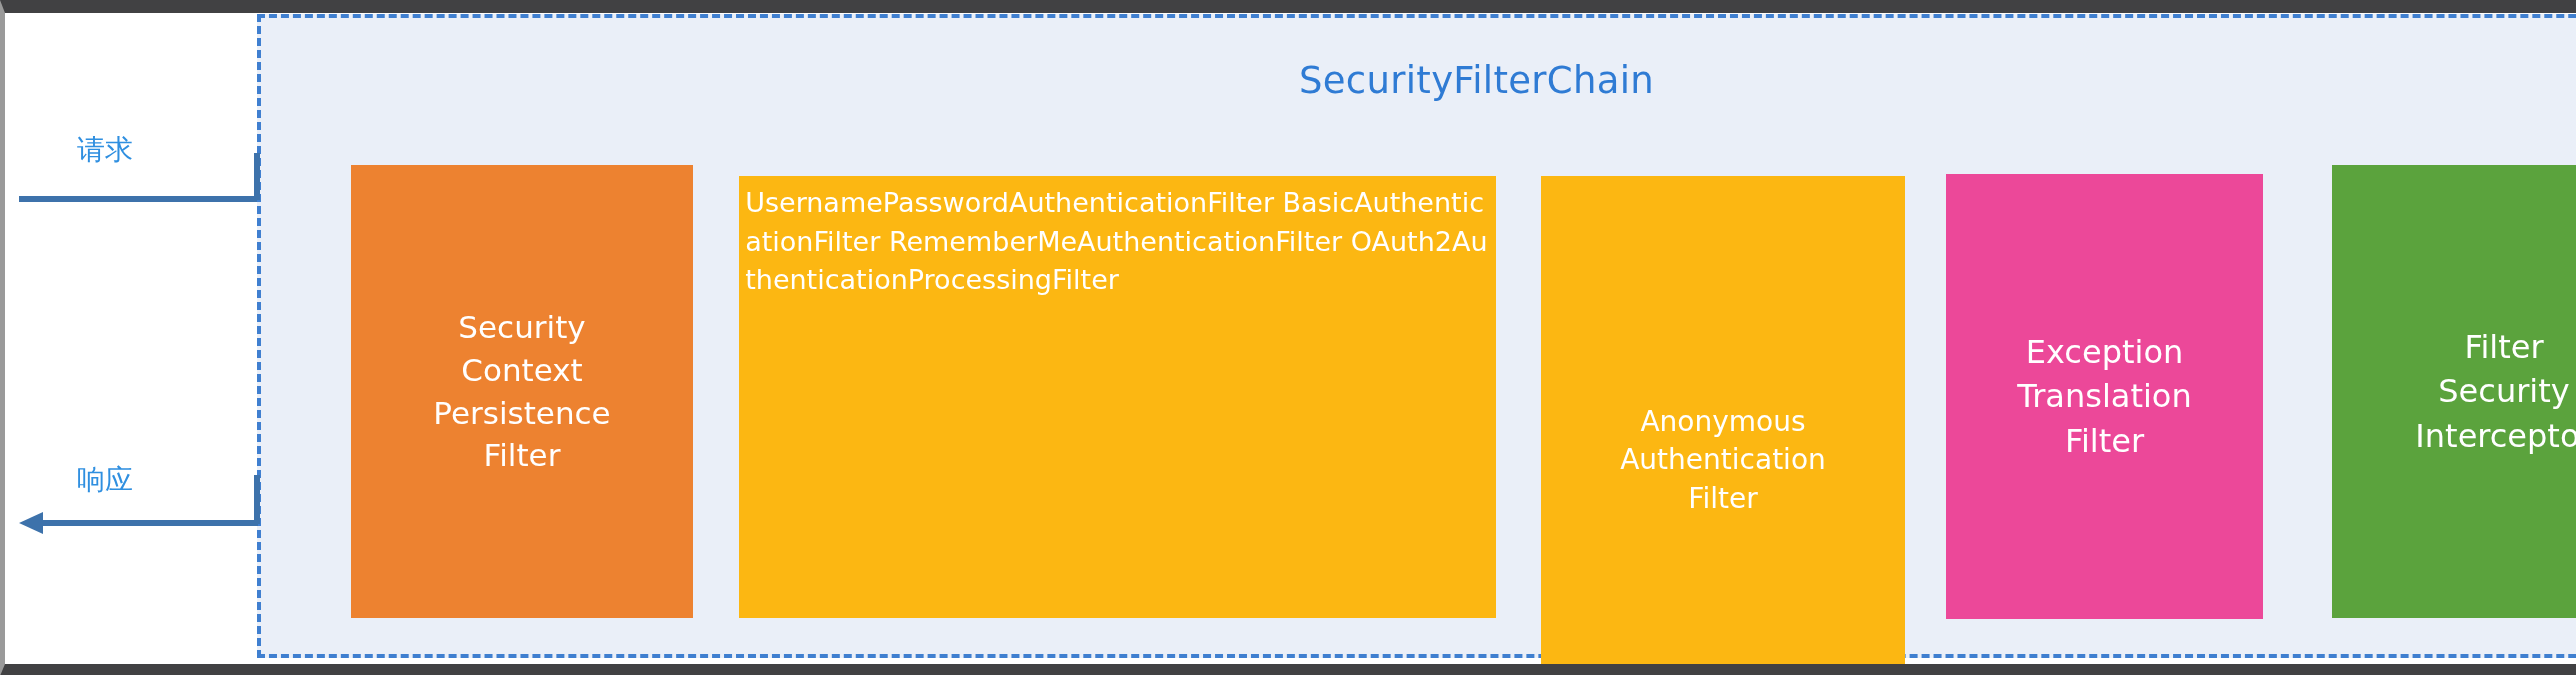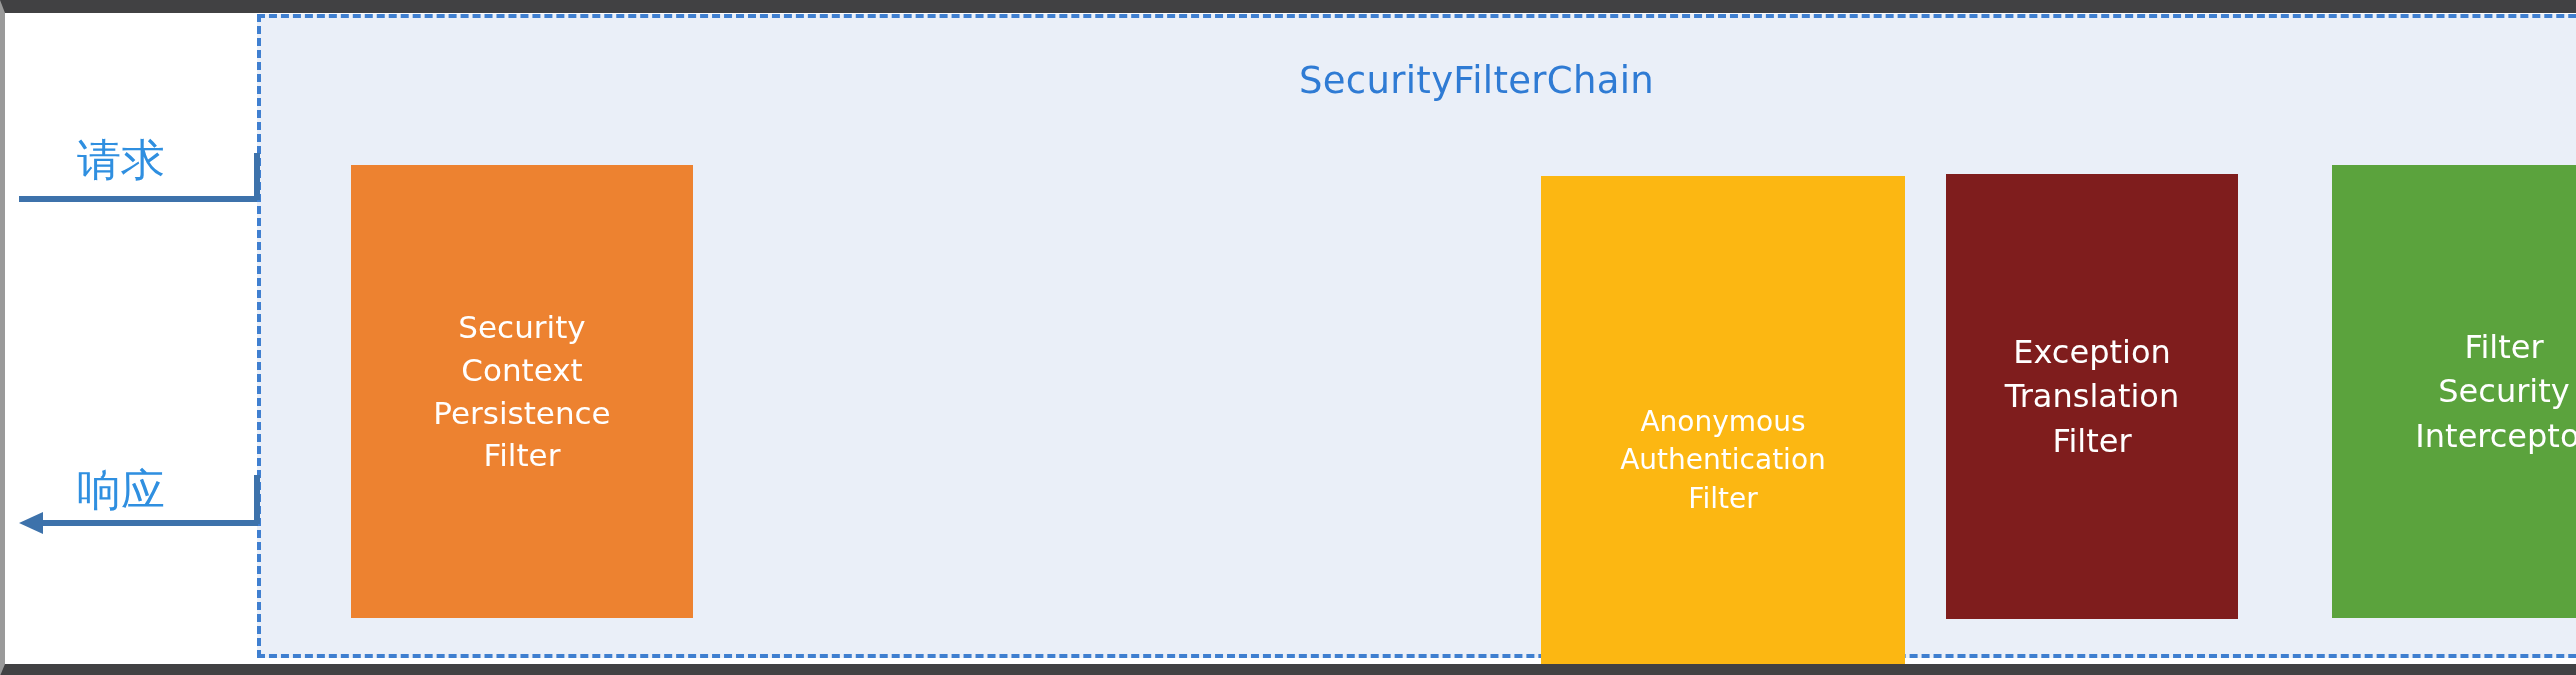--- a/index.html
+++ b/index.html
@@ -63,28 +63,28 @@
     text-align: left;
     white-space: normal;
     word-break: break-all;
     padding: 0 5.2px 0 6.2px;
     line-height: 1.42;
   }
 
   #box-security-context  { left: 346px;  top: 152px;  width: 342px;  height: 453px; background:#ED8230; font-size:31px; }
   #box-auth-filters      { left: 734px; top: 163px;  width: 757px; height: 442px; background:#FCB712; font-size:27px; align-items:flex-start; padding-top: 8.2px; }
   #box-anonymous         { left: 1536px; top: 163px;  width: 364px;  height: 569px; background:#FCB712; font-size:28px; }
-  #box-exception         { left: 1941px; top: 161px;  width: 292px;  height: 445px; background:#7f1d1d; font-size:32px; }
+  #box-exception         { left: 1941px; top: 161px;  width: 317px;  height: 445px; background:#ec4899; font-size:32px; }
   #box-filter-security   { left: 2327px; top: 152px;  width: 344px;  height: 453px; background:#5BA33D; font-size:32px; }
 
   
   .side-label {
     position: absolute;
     color: #2f8fe0;
-    font-size: 44px;
+    font-size: 28px;
     white-space: nowrap;
   }
   #label-request  { left: 72px; top: 118px; }
   #label-response { left: 72px; top: 407px; margin-top: 41px; }
 
   
   .hline {
     position: absolute;
     height: 6.2px;
     background: #3D72AB;
@@ -130,20 +130,23 @@
   <div class="arrowhead arrow-left" id="head-response"></div>
   <div class="vstub" id="stub-response"></div>
 
   <div class="fbox" id="box-security-context">
     <span class="label">Security
 Context
 Persistence
 Filter</span>
   </div>
 
+  <div class="fbox wrapleft" id="box-auth-filters">
+    <span class="label">UsernamePasswordAuthenticationFilter BasicAuthenticationFilter RememberMeAuthenticationFilter OAuth2AuthenticationProcessingFilter</span>
+  </div>
 
   <div class="fbox" id="box-anonymous">
     <span class="label">Anonymous
 Authentication
 Filter</span>
   </div>
 
   <div class="fbox" id="box-exception">
     <span class="label">Exception
 Translation

